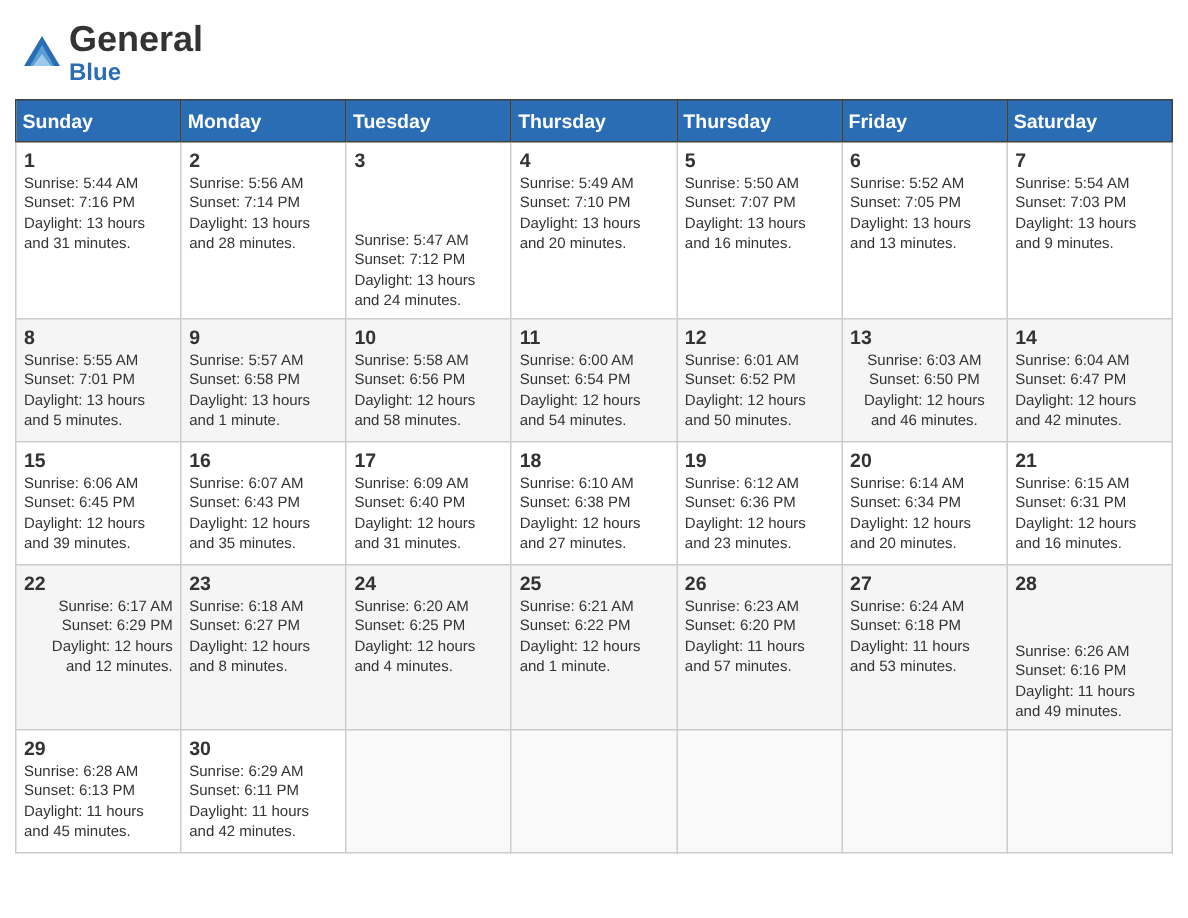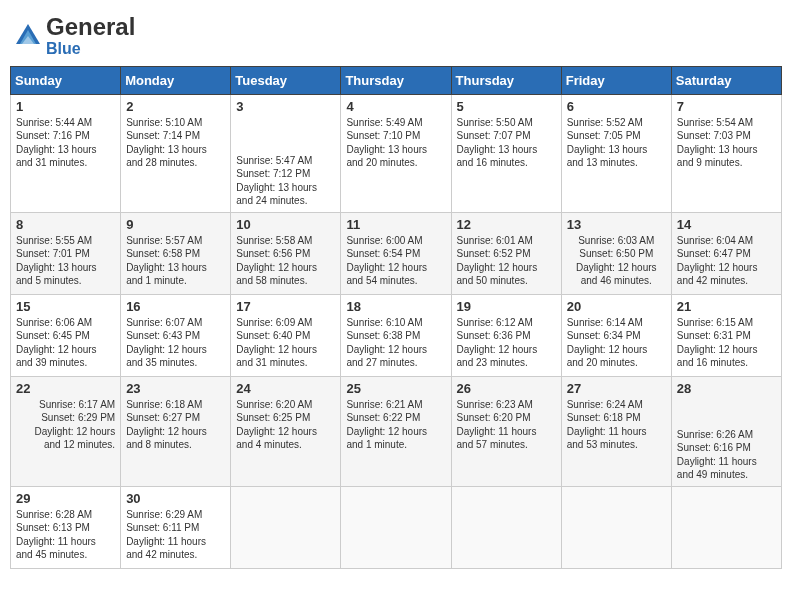--- a/index.html
+++ b/index.html
@@ -130,21 +130,21 @@
   <tr>
         <td>
           <span class="day-num">1</span>
           <div class="day-info" style="white-space: pre-line;">Sunrise: 5:44 AM
 Sunset: 7:16 PM
 Daylight: 13 hours
 and 31 minutes.</div>
         </td>
         <td>
           <span class="day-num">2</span>
-          <div class="day-info" style="white-space: pre-line;">Sunrise: 5:10 AM
+          <div class="day-info" style="white-space: pre-line;">Sunrise: 5:56 AM
 Sunset: 7:14 PM
 Daylight: 13 hours
 and 28 minutes.</div>
         </td>
         <td>
           <span class="day-num">3</span>
           <div class="day-info" style="white-space: pre-line; margin-top: 40px;">Sunrise: 5:47 AM
 Sunset: 7:12 PM
 Daylight: 13 hours
 and 24 minutes.</div>

